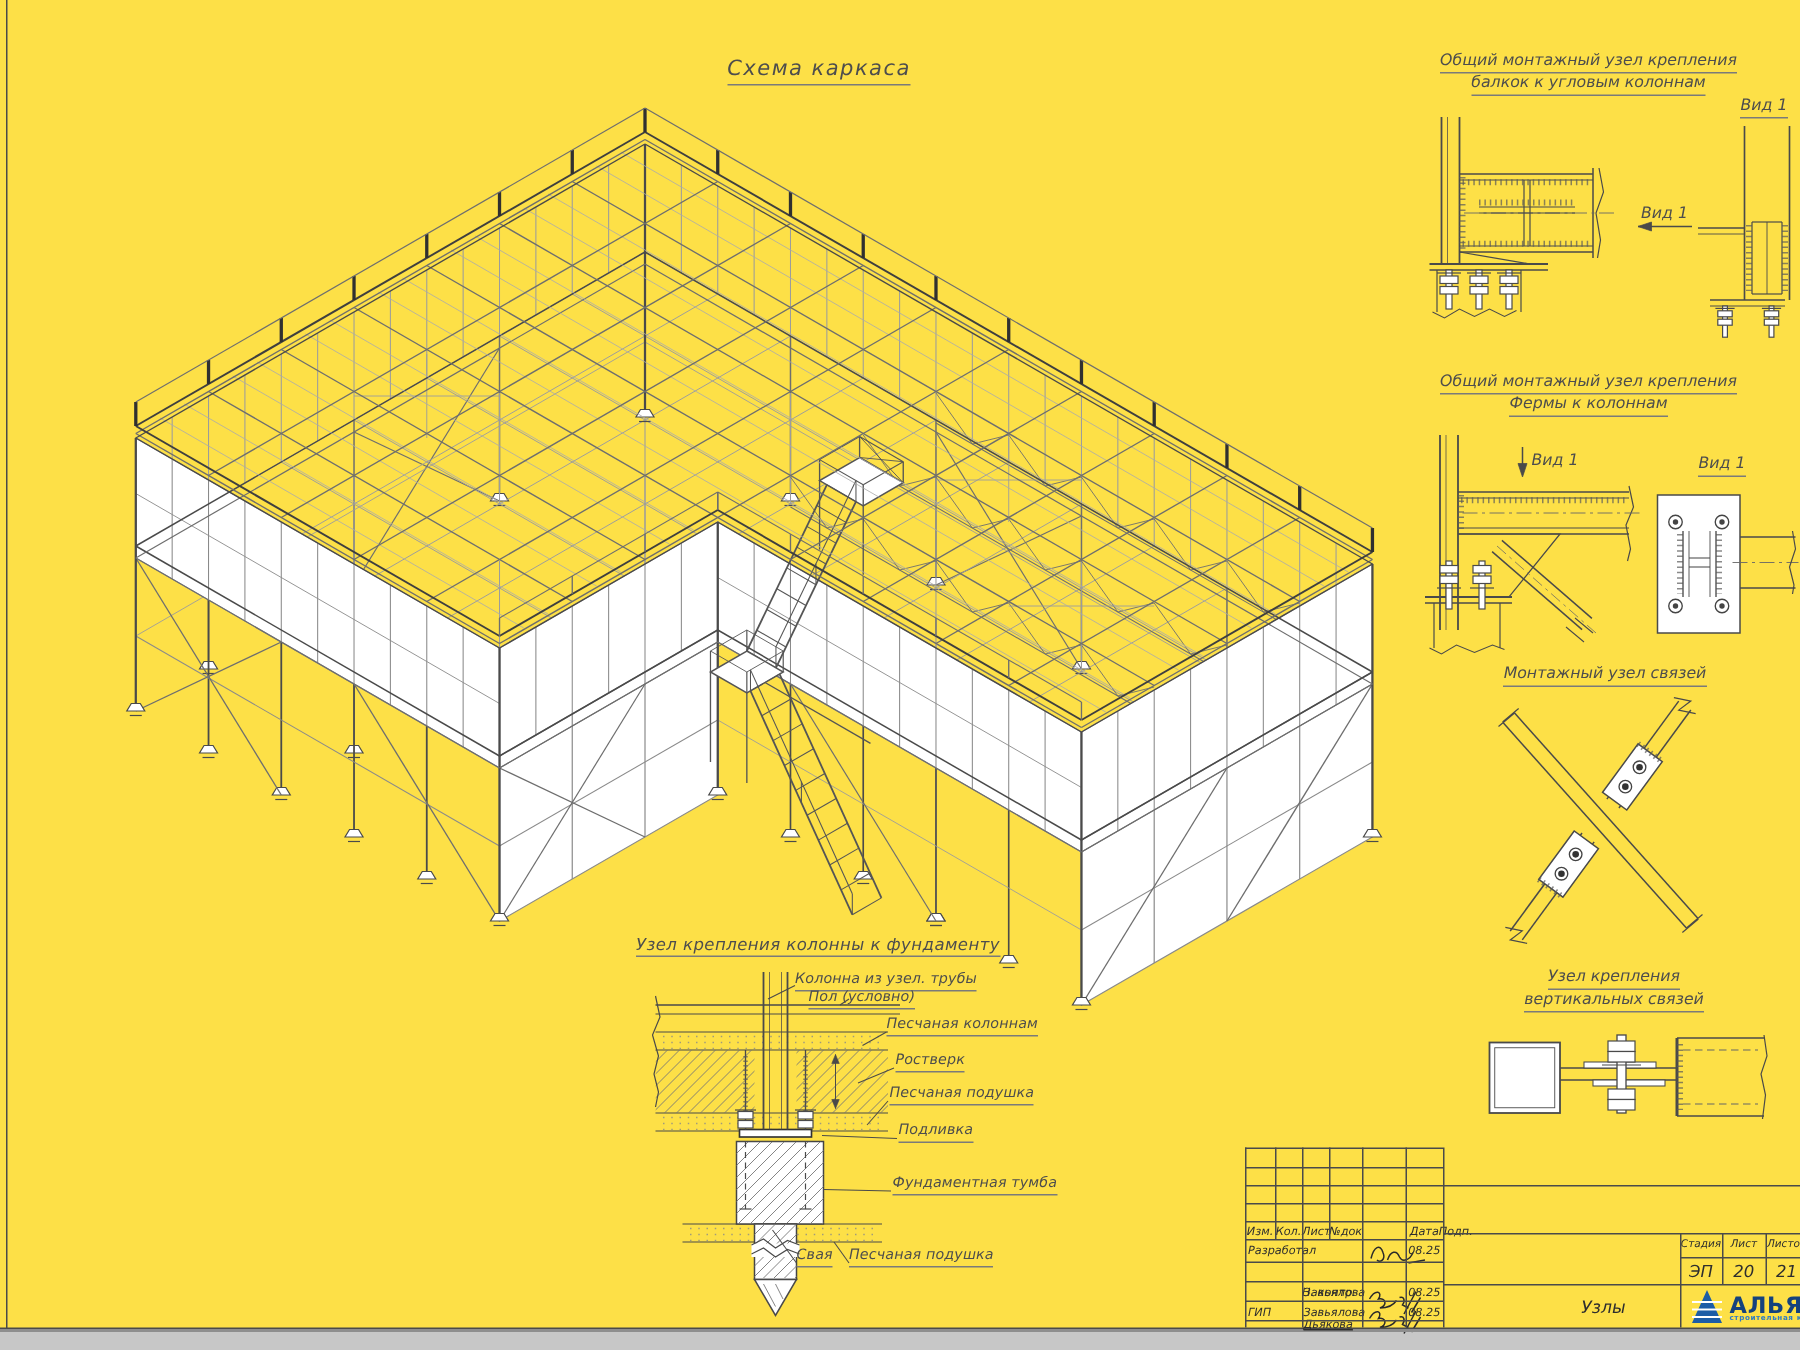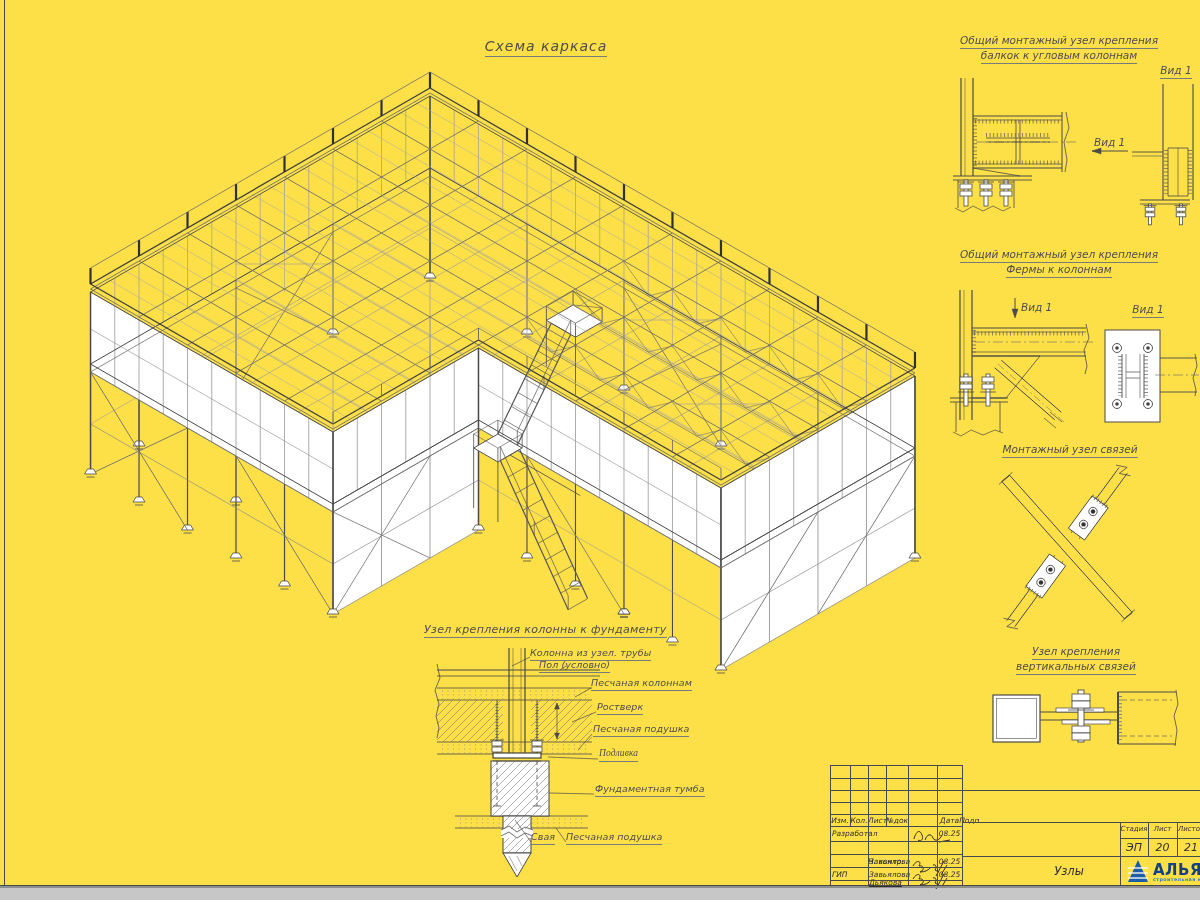--- a/index.html
+++ b/index.html
@@ -762,21 +762,21 @@
     <span class="ul">вертикальных связей</span>
   </div>
 
   <div class="lbl med ctr" style="left:424px;top:623px;width:224px;"><span class="ul">Узел крепления колонны к фундаменту</span></div>
 
   <div class="lbl sm" style="left:530px;top:647px;"><span class="ul">Колонна из узел. трубы</span></div>
   <div class="lbl sm" style="left:539px;top:659px;"><span class="ul">Пол (условно)</span></div>
   <div class="lbl sm" style="left:591px;top:677px;"><span class="ul">Песчаная колоннам</span></div>
   <div class="lbl sm" style="left:597px;top:701px;"><span class="ul">Ростверк</span></div>
   <div class="lbl sm" style="left:593px;top:723px;"><span class="ul">Песчаная подушка</span></div>
-  <div class="lbl sm" style="left:599px;top:748px;font-family:Liberation Serif, serif;"><span class="ul">Подливка</span></div>
+  <div class="lbl sm" style="left:599px;top:748px;"><span class="ul">Подливка</span></div>
   <div class="lbl sm" style="left:595px;top:783px;"><span class="ul">Фундаментная тумба</span></div>
   <div class="lbl sm" style="left:531px;top:831px;"><span class="ul">Свая</span></div>
   <div class="lbl sm" style="left:566px;top:831px;"><span class="ul">Песчаная подушка</span></div>
 
   <div id="titleblock">
     <div class="tbt" style="left:830px;top:816px;width:20px;">Изм.</div>
     <div class="tbt" style="left:850px;top:816px;width:18px;">Кол.</div>
     <div class="tbt" style="left:868px;top:816px;width:18px;">Лист</div>
     <div class="tbt" style="left:886px;top:816px;width:22px;">№док</div>
     <div class="tbt" style="left:956px;top:816px;width:29px;">Подп.</div>

